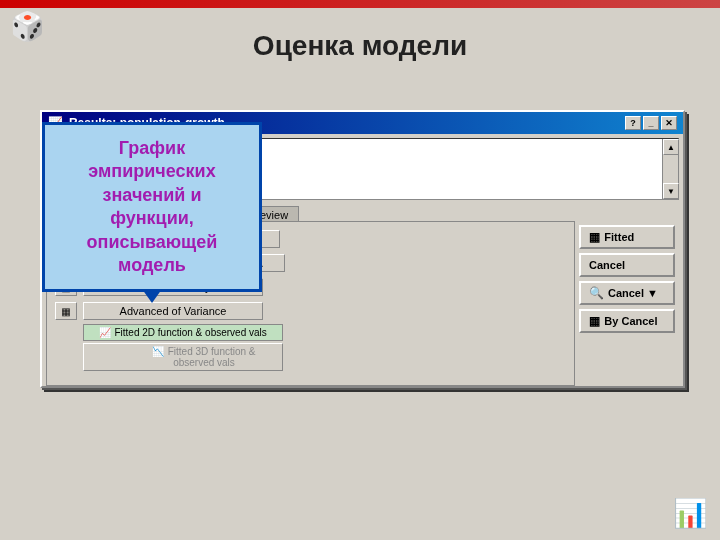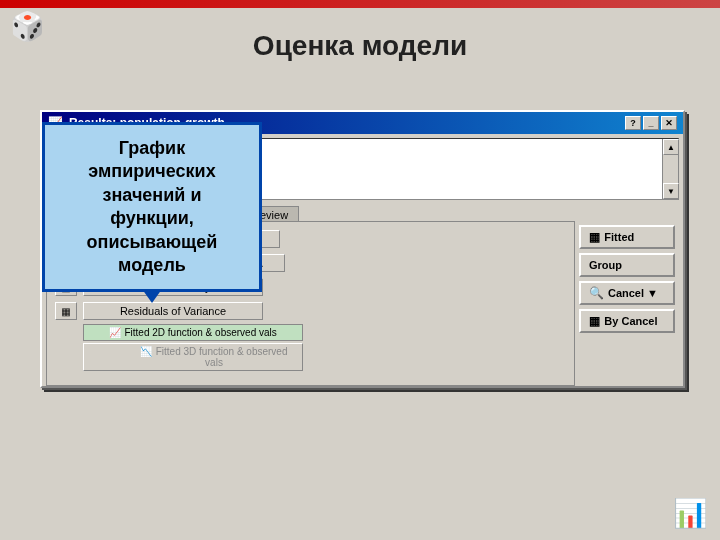--- a/index.html
+++ b/index.html
@@ -233,21 +233,21 @@
     .callout-box {
       position: absolute;
       top: 122px;
       left: 42px;
       width: 220px;
       background: #aad4f0;
       border: 3px solid #0044aa;
       padding: 12px 14px;
       font-size: 18px;
       font-weight: bold;
-      color: #000000;
+      color: #a21caf;
       text-align: center;
       line-height: 1.3;
       z-index: 100;
     }
 
     .callout-arrow {
       position: absolute;
       bottom: -14px;
       left: 50%;
       transform: translateX(-50%);
@@ -367,41 +367,41 @@
       </div>
 
       <div class="tab-button-row">
         <div class="small-icon">▦</div>
         <button class="tab-action-btn">Iteration history</button>
       </div>
 
       <div class="tab-button-row" style="align-items:flex-start; flex-direction:column; gap:4px;">
         <div style="display:flex; align-items:center; gap:6px;">
           <div class="small-icon">▦</div>
-          <button class="tab-action-btn">Residuals of Variance</button>
+          <button class="tab-action-btn">Advanced of Variance</button>
         </div>
-        <div style="display:flex; flex-direction:column; gap:2px; margin-left:28px; width:220px;">
+        <div style="display:flex; flex-direction:column; gap:2px; margin-left:28px; width:200px;">
           <button class="fitted-btn active">
             <span>📈</span> Fitted 2D function &amp; observed vals
           </button>
           <button class="fitted-btn disabled">
             <span>📉</span> Fitted 3D function &amp; observed vals
           </button>
         </div>
       </div>
 
     </div>
 
     <div style="position:absolute; right:4px; top:0; width:100px; display:flex; flex-direction:column; gap:4px; padding:4px 4px 4px 0;">
       <button class="right-btn">
         <span class="right-btn-icon">▦</span>
         <span>Fitted</span>
       </button>
       <button class="right-btn">
-        <span>Group</span>
+        <span>Cancel</span>
       </button>
       <button class="right-btn">
         <span class="right-btn-icon">🔍</span>
         <span>Cancel ▼</span>
       </button>
       <button class="right-btn">
         <span class="right-btn-icon">▦</span>
         <span>By Cancel</span>
       </button>
     </div>

